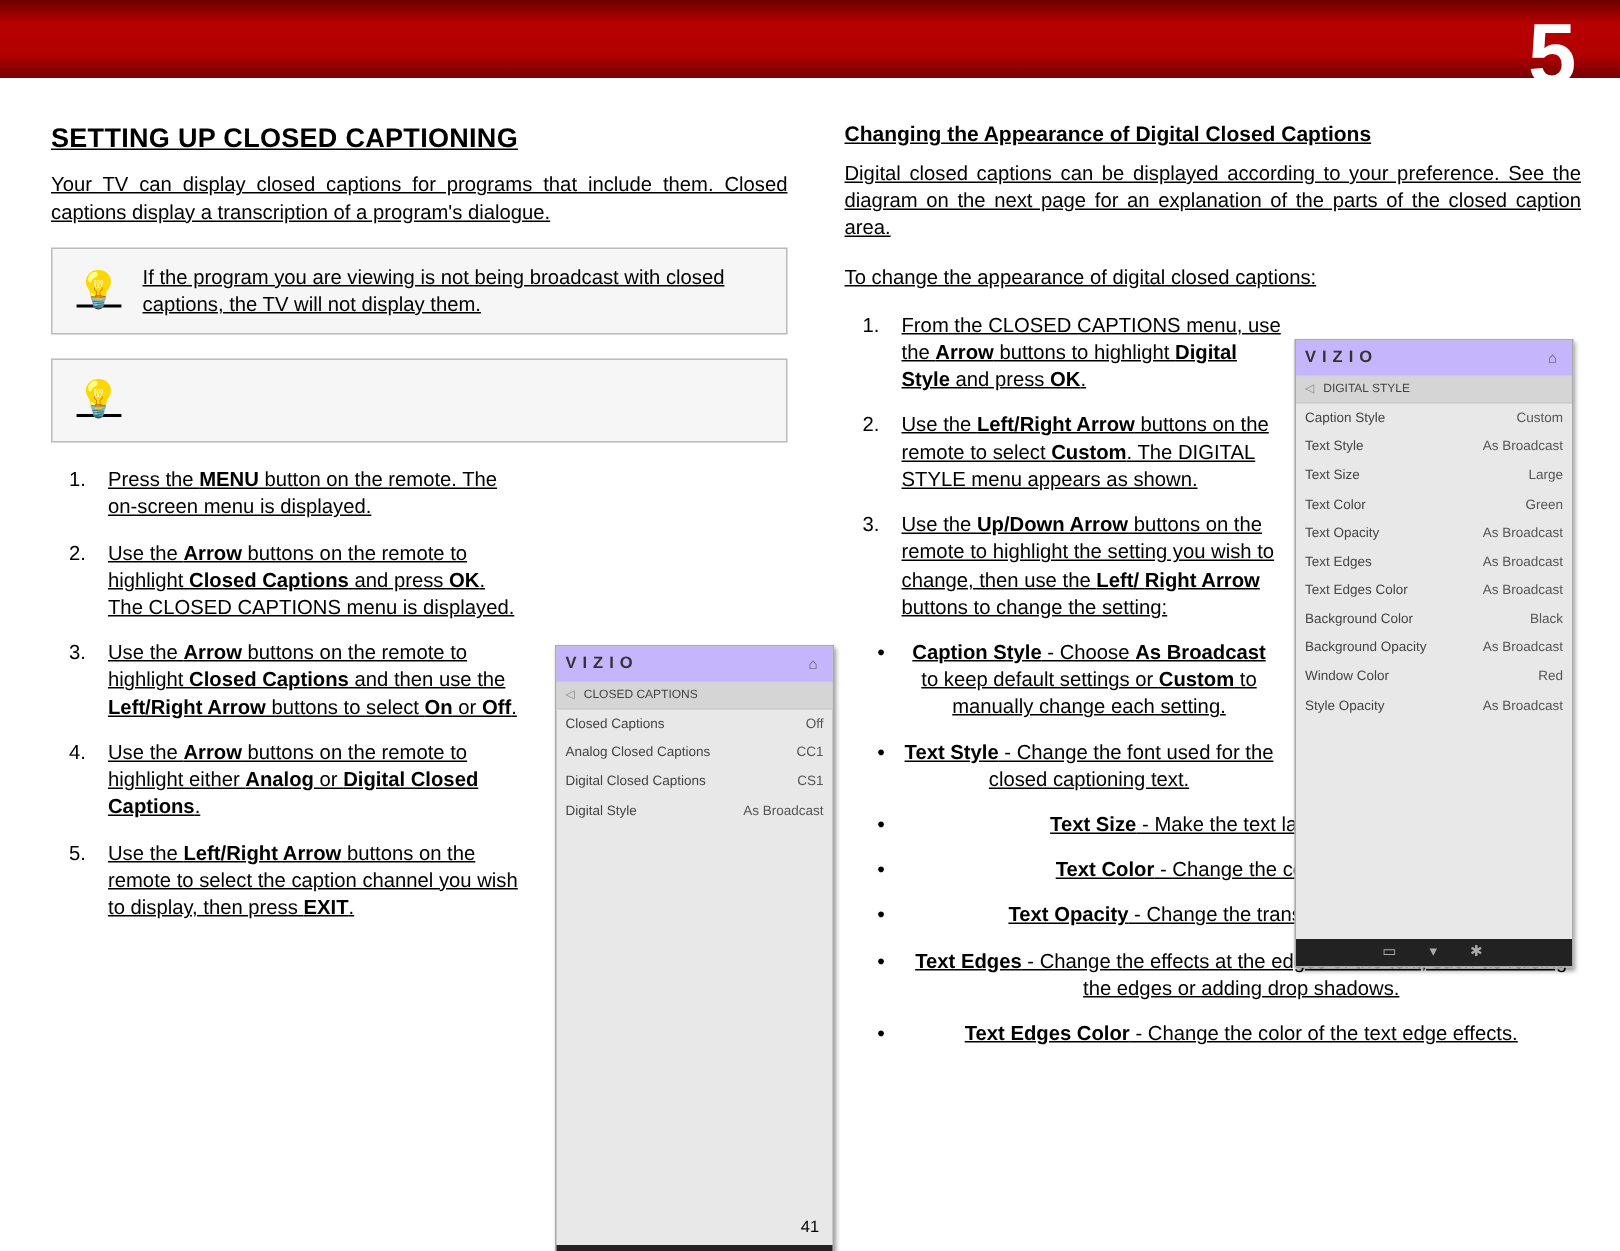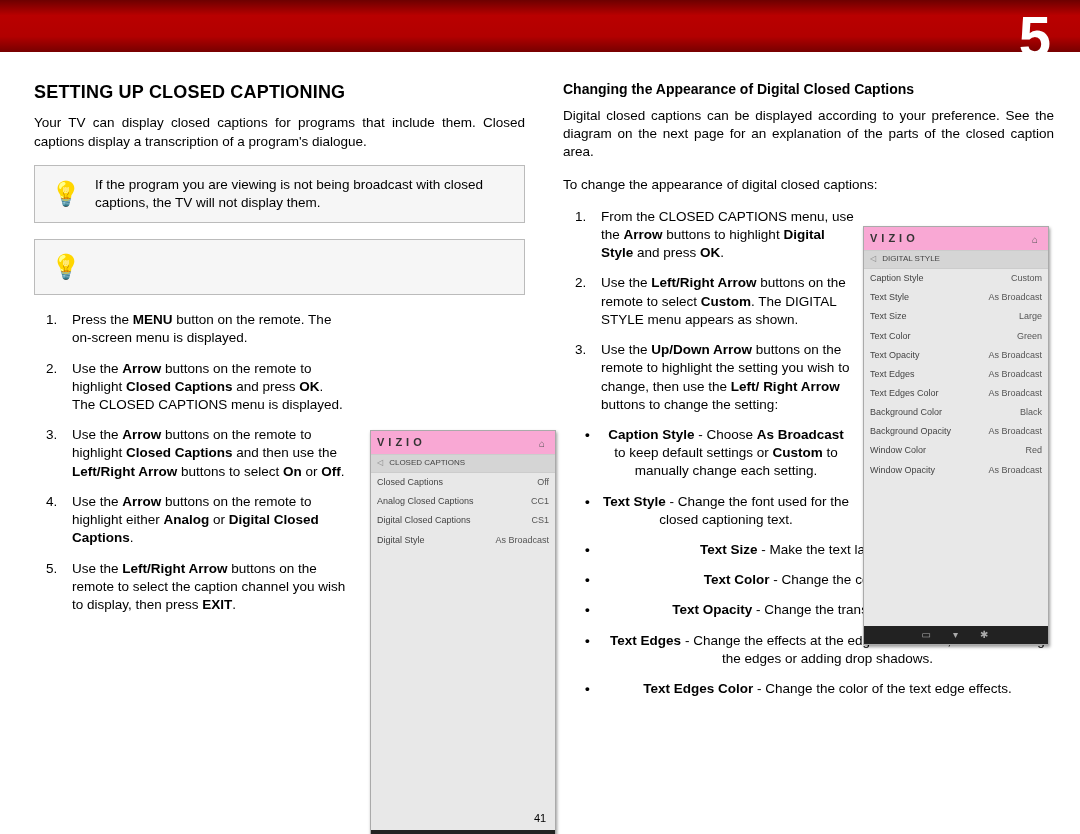--- a/index.html
+++ b/index.html
@@ -24,20 +24,21 @@
     top: -2px;
     color: #fff;
     font-size: 58px;
     font-weight: 700;
     letter-spacing: -1px;
   }
   .page {
     display: flex;
     padding: 28px 26px 0 34px;
     gap: 38px;
+    text-decoration: underline;
   }
   .col { width: 495px; }
   h1 {
     font-size: 18px;
     font-weight: 800;
     letter-spacing: 0.2px;
     text-transform: uppercase;
     margin-bottom: 10px;
   }
   h2 {
@@ -98,21 +99,21 @@
     position: absolute;
     width: 186px;
     background: #e8e8e8;
     border: 1px solid #aaa;
     box-shadow: 1px 2px 3px rgba(0,0,0,0.4);
     font-size: 9px;
   }
   .panel-hdr {
     display:flex; align-items:center; justify-content:space-between;
     padding: 4px 6px;
-    background:#f9a8d4;
+    background:#c4b5fd;
     border-bottom:1px solid #ccc;
   }
   .panel-brand {
     font-weight: 800;
     letter-spacing: 4px;
     font-size: 11px;
     color:#333;
   }
   .panel-home {
     width:10px;height:10px; display:inline-block;
@@ -282,21 +283,21 @@
           </div>
           <div class="panel-row">
             <span>Background Opacity</span>
             <span class="val">As Broadcast</span>
           </div>
           <div class="panel-row">
             <span>Window Color</span>
             <span class="val red">Red</span>
           </div>
           <div class="panel-row">
-            <span>Window Opacity</span>
+            <span>Style Opacity</span>
             <span class="val">As Broadcast</span>
           </div>
         </div>
       <div class="panel-foot" style="position:absolute;bottom:0;left:0;right:0;">
         <span>▭</span>
         <span>▾</span>
         <span>✱</span>
       </div>
     </div>
   </div>

